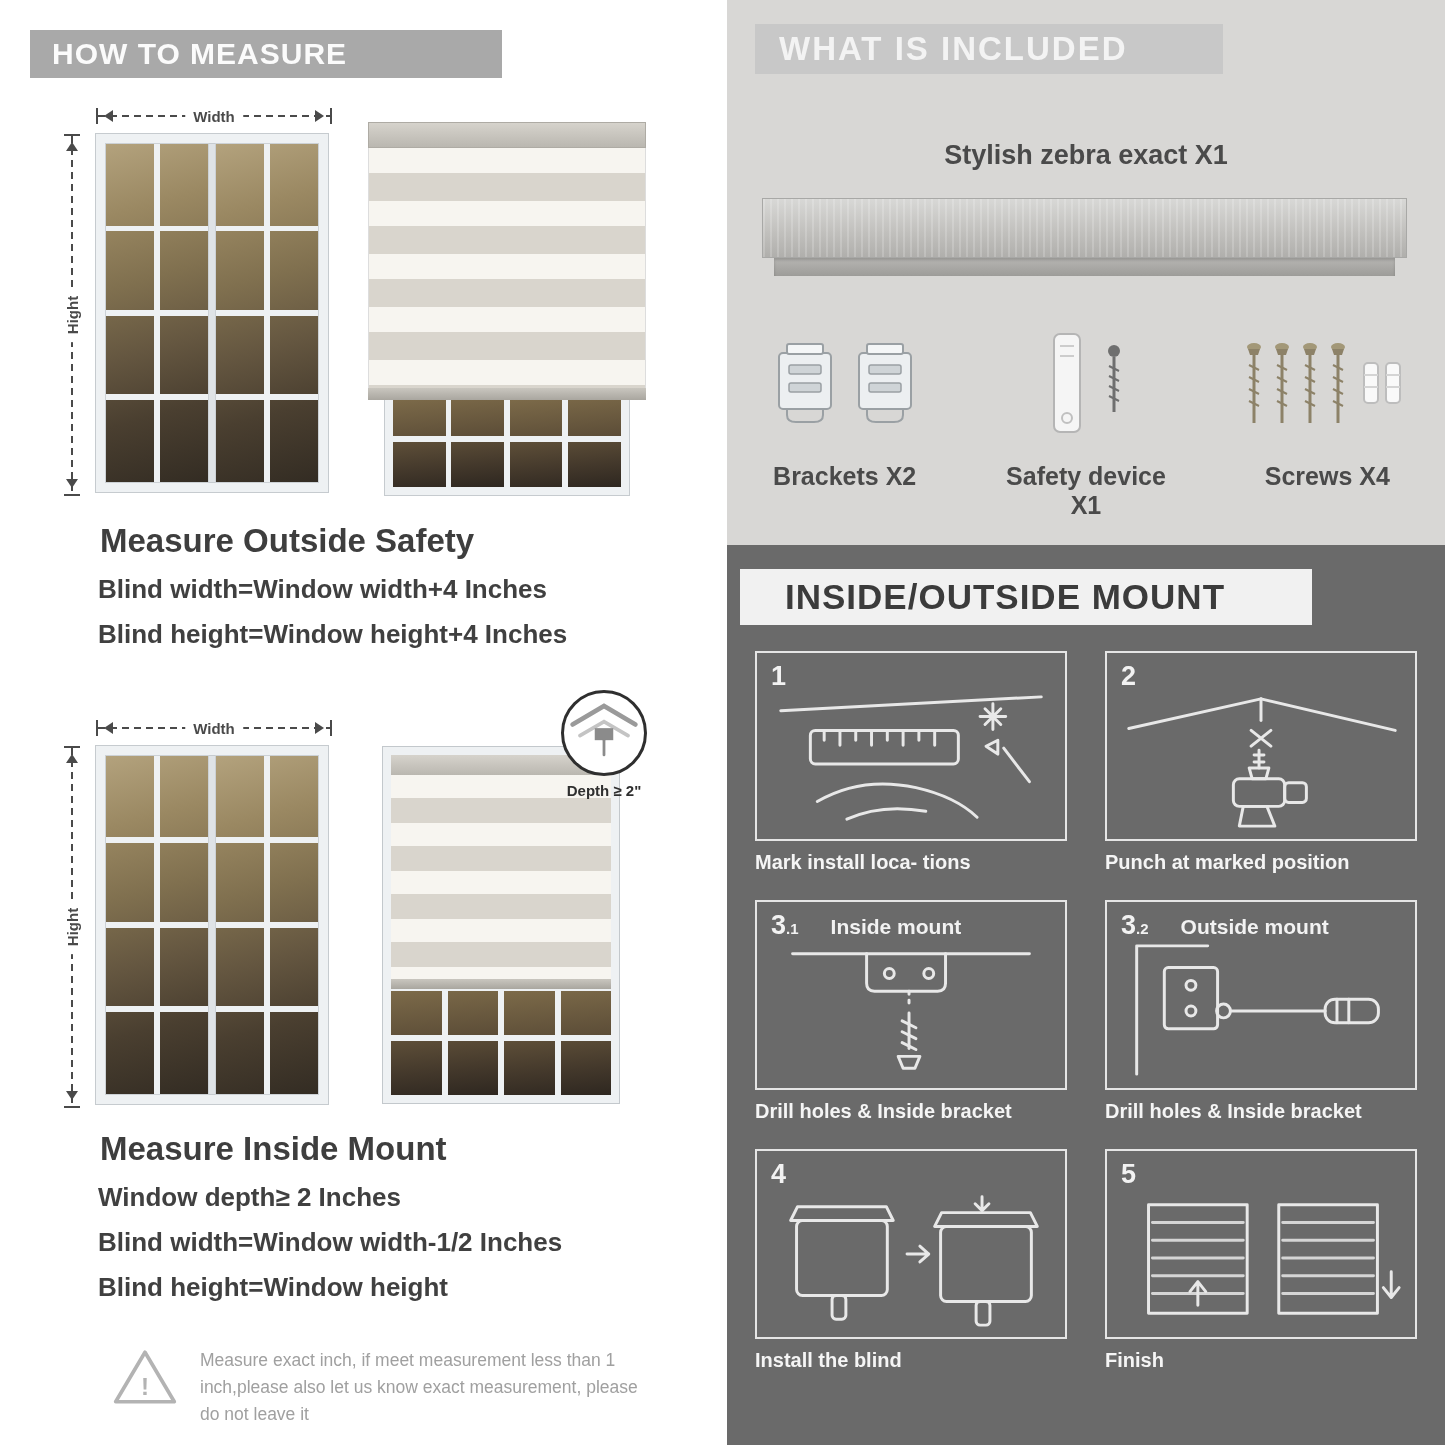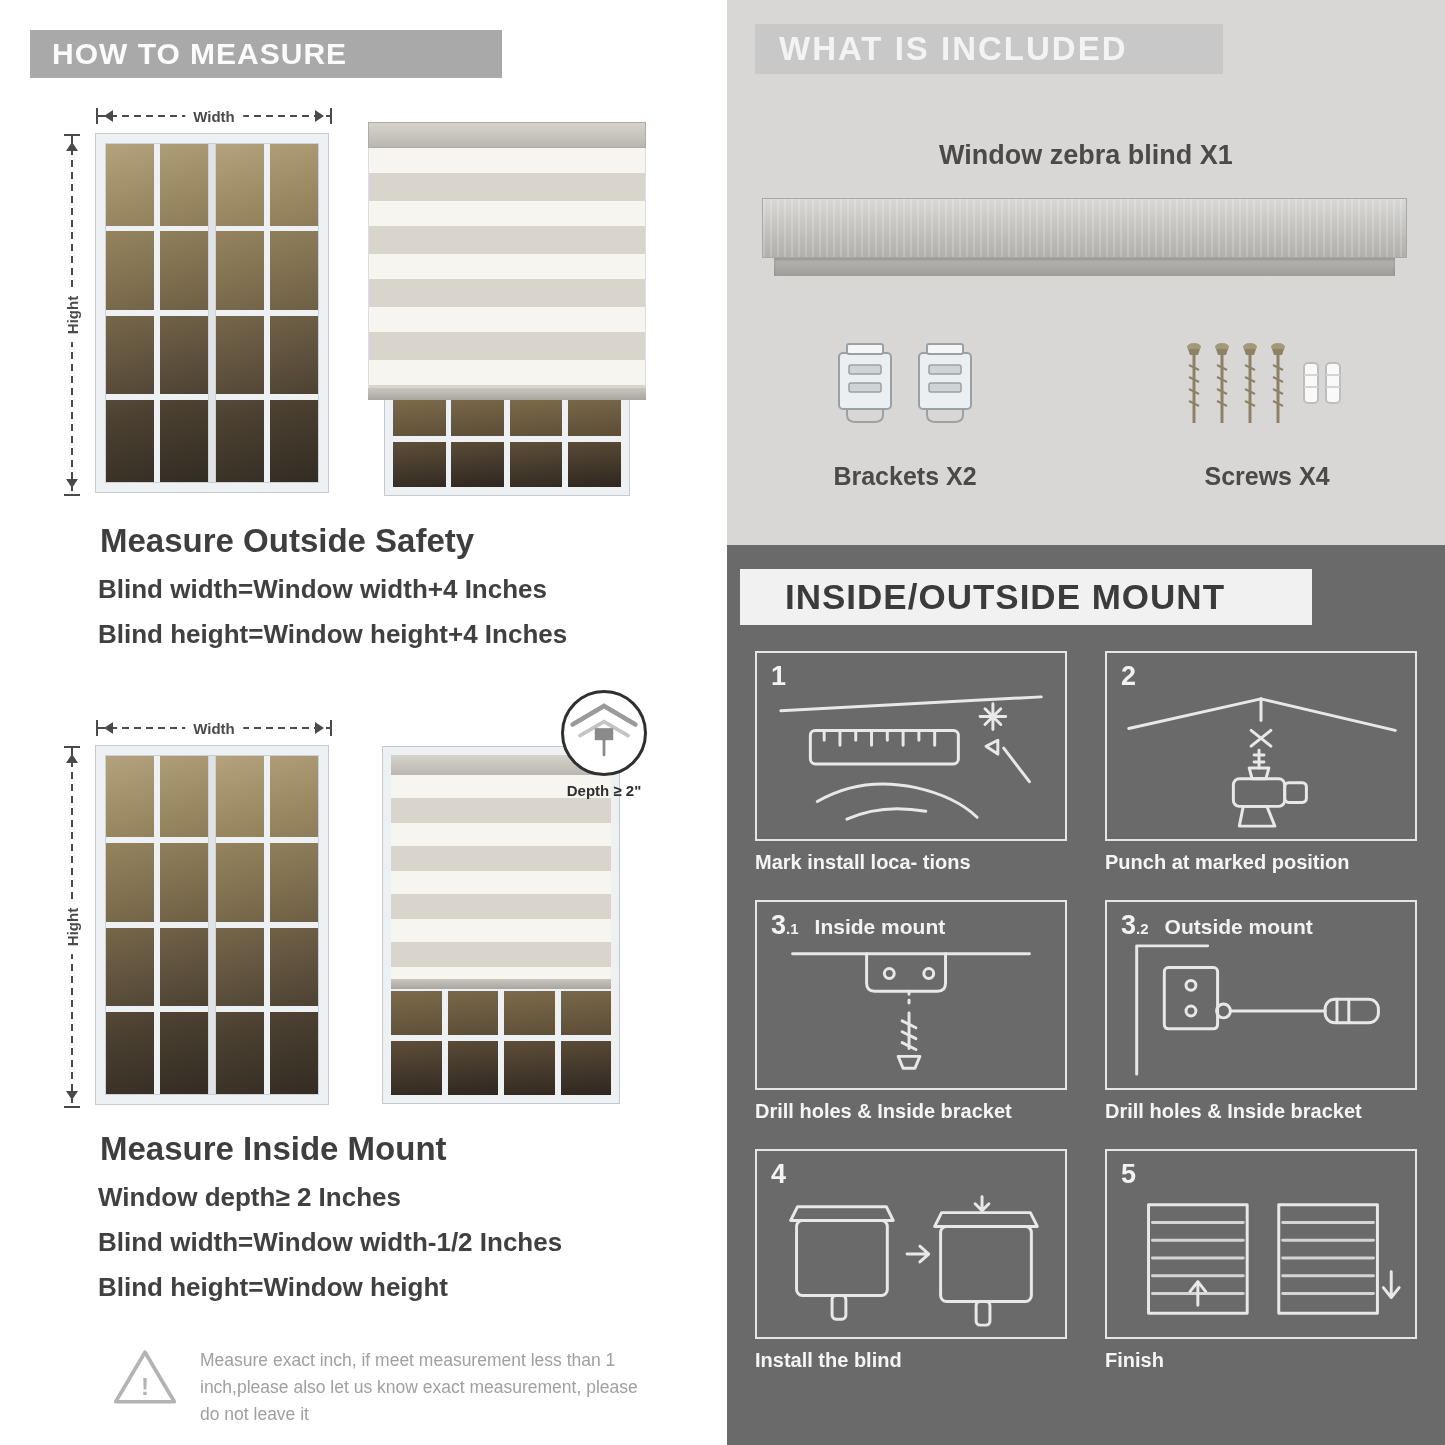--- a/index.html
+++ b/index.html
@@ -98,21 +98,21 @@
   .item-label{margin-top:12px;font-size:25px;font-weight:bold;color:#4a4a4a;text-align:center;}
 
   .mount-panel{position:relative;height:900px;background:#6a6a6a;}
   .mount-badge{position:absolute;left:13px;top:24px;width:572px;height:56px;background:#f1f1f1;color:#3b3b3b;
     font-size:35px;font-weight:bold;letter-spacing:1px;display:flex;align-items:center;padding-left:45px;box-sizing:border-box;}
   .steps{position:absolute;left:28px;top:106px;width:662px;display:grid;grid-template-columns:1fr 1fr;column-gap:38px;row-gap:26px;}
   .step-box{position:relative;border:2px solid #e5e5e5;height:190px;box-sizing:border-box;}
   .step-head{position:absolute;left:0;top:0;right:0;padding:8px 0 0 14px;display:flex;align-items:baseline;z-index:2;}
   .step-num{font-size:27px;font-weight:bold;color:#f2f2f2;}
   .step-sub{font-size:15px;font-weight:bold;color:#f2f2f2;}
-  .step-title{font-size:21px;font-weight:bold;color:#f2f2f2;margin-left:16px;}
+  .step-title{font-size:21px;font-weight:bold;color:#f2f2f2;margin-left:32px;}
   .step-art{position:absolute;left:0;top:34px;width:100%;height:calc(100% - 38px);}
   .step-art path,.step-art rect,.step-art circle{stroke:#e8e8e8;stroke-width:3;fill:none;stroke-linecap:round;stroke-linejoin:round;}
   .step-caption{margin-top:10px;color:#f5f5f5;font-size:20px;font-weight:bold;}
 </style>
 </head>
 <body>
 
 <div class="page">
 
   <div class="left-col">
@@ -195,21 +195,21 @@
       <p class="warn-text">Measure exact inch, if meet measurement less than 1 inch,please also let us know exact measurement, please do not leave it</p>
     </div>
   </div>
 
   <div class="right-col">
 
     <div class="included-panel">
       <div class="included-badge">
         <span>WHAT IS INCLUDED</span>
       </div>
-      <div class="blind-label">Window zebra blind X1</div>
+      <div class="blind-label">Stylish zebra exact X1</div>
       <div class="headrail">
         <div class="headrail-top"></div>
         <div class="headrail-lip"></div>
       </div>
       <div class="items">
 
         <div class="item">
           <div class="item-art">
             <svg width="64" height="86" viewBox="0 0 64 86">
               <rect x="6" y="12" width="52" height="56" rx="4" fill="#eceff1" stroke="#9aa0a4" stroke-width="2"></rect>
@@ -222,20 +222,35 @@
               <rect x="6" y="12" width="52" height="56" rx="4" fill="#eceff1" stroke="#9aa0a4" stroke-width="2"></rect>
               <rect x="14" y="3" width="36" height="10" rx="2" fill="#f4f6f7" stroke="#9aa0a4" stroke-width="2"></rect>
               <rect x="16" y="24" width="32" height="9" rx="2" fill="#cfd4d7" stroke="#9aa0a4" stroke-width="1.5"></rect>
               <rect x="16" y="42" width="32" height="9" rx="2" fill="#cfd4d7" stroke="#9aa0a4" stroke-width="1.5"></rect>
               <path d="M14 68 v6 q0 7 9 7 h18 q9 0 9 -7 v-6" fill="none" stroke="#9aa0a4" stroke-width="2"></path>
             </svg>
           </div>
           <div class="item-label">Brackets X2</div>
         </div>
 
+        <div class="item">
+          <div class="item-art">
+            <svg width="40" height="108" viewBox="0 0 40 108">
+              <rect x="6" y="4" width="26" height="98" rx="6" fill="rgba(255,255,255,0.75)" stroke="#b5b5b5" stroke-width="2"></rect>
+              <path d="M12 16 h14 M12 26 h14" stroke="#cccccc" stroke-width="2" fill="none"></path>
+              <circle cx="19" cy="88" r="5" fill="none" stroke="#c0c0c0" stroke-width="2"></circle>
+            </svg>
+            <svg width="20" height="84" viewBox="0 0 20 84">
+              <circle cx="10" cy="9" r="6" fill="#6f6f6f"></circle>
+              <path d="M10 15 V70" stroke="#6f6f6f" stroke-width="3" fill="none"></path>
+              <path d="M5 24 l10 5 M5 34 l10 5 M5 44 l10 5 M5 54 l10 5" stroke="#6f6f6f" stroke-width="2" fill="none"></path>
+            </svg>
+          </div>
+          <div class="item-label">Safety device X1</div>
+        </div>
 
         <div class="item">
           <div class="item-art">
             <svg width="170" height="110" viewBox="0 0 170 110">
               <defs>
                 <g id="scr">
                   <ellipse cx="10" cy="10" rx="7" ry="4" fill="#a39878"></ellipse>
                   <path d="M4 12 h12 l-2 6 h-8 z" fill="#8d8268"></path>
                   <path d="M10 18 V86" stroke="#8d8268" stroke-width="3" fill="none"></path>
                   <path d="M5 28 l10 5 M5 40 l10 5 M5 52 l10 5 M5 64 l10 5" stroke="#8d8268" stroke-width="2" fill="none"></path>

